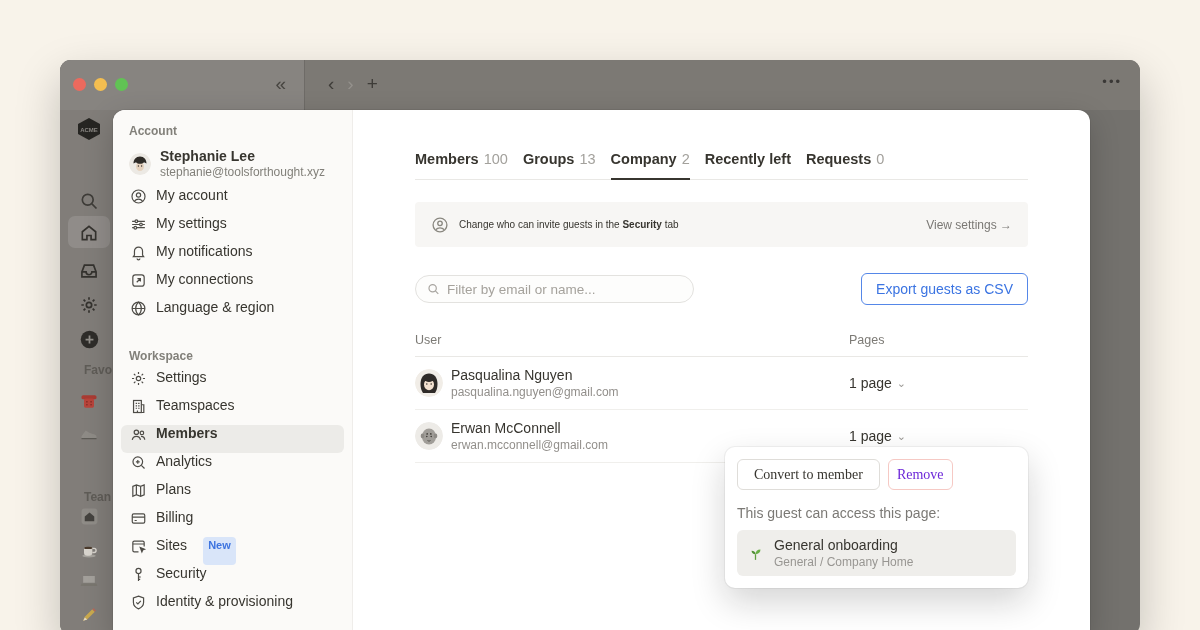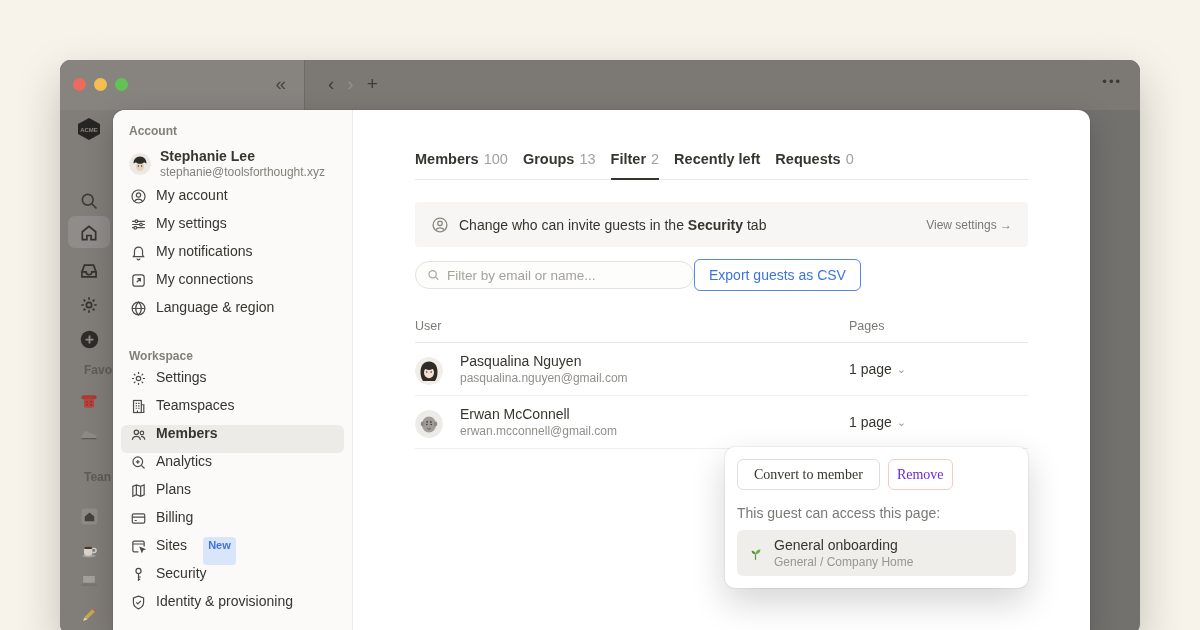--- a/index.html
+++ b/index.html
@@ -51,39 +51,39 @@
   
   .main { position:absolute; left:240px; top:0; right:0; bottom:0; padding:0 62px; }
 
   .tabs { display:flex; gap:15px; margin-top:41px; border-bottom:1px solid #E9E8E5; }
   .tab { font-size:14.5px; font-weight:600; color:#37352F; padding-bottom:11px; display:flex; gap:5px; }
   .tab .count { color:#A3A19C; font-weight:500; }
   .tab.active { border-bottom:2px solid #37352F; margin-bottom:-1px; }
 
   .banner { margin-top:22px; height:45px; background:#F7F6F4; border-radius:4px; display:flex;
             align-items:center; padding:0 16px; gap:10px; }
-  .banner-text { font-size:14px; color:#37352F; }
+  .banner-text { font-size:10px; color:#37352F; }
   .banner-text b { font-weight:700; }
   .banner-action { margin-left:auto; font-size:12px; color:#7A7874; }
 
-  .controls { margin-top:12px; display:flex; align-items:center; }
+  .controls { margin-top:26px; display:flex; align-items:center; justify-content:space-between; }
   .filter { width:279px; height:28px; border:1px solid #E3E2DF; border-radius:14px; background:#FDFDFC;
             display:flex; align-items:center; gap:7px; padding:0 11px; }
   .filter input { border:none; outline:none; background:transparent; font-family:"Liberation Sans",sans-serif;
                   font-size:13.5px; color:#37352F; width:100%; }
   .filter input::placeholder { color:#A5A29C; }
   .export-btn { height:32px; padding:0 14px; border:1px solid #5587E8; border-radius:6px; background:#fff;
                 color:#3B74E2; font-size:14px; font-family:"Liberation Sans",sans-serif; cursor:pointer; }
 
   .thead { display:flex; margin-top:28px; padding-bottom:9px; border-bottom:1px solid #E9E8E5;
            font-size:12.5px; color:#7C7A75; }
   .col-user { width:434px; }
   .col-pages { flex:1; }
   .trow { display:flex; align-items:center; height:53px; border-bottom:1px solid #F0EFEC; }
-  .user-cell { width:434px; display:flex; align-items:flex-end; gap:17px; }
+  .user-cell { width:434px; display:flex; align-items:center; gap:8px; }
   .u-name { font-size:14px; font-weight:500; color:#37352F; line-height:17px; }
   .u-email { font-size:12px; color:#928F8B; line-height:14px; margin-top:1px; }
   .pages-cell { flex:1; display:flex; align-items:center; gap:5px; font-size:14px; color:#37352F; }
   .chev { color:#9B9995; font-size:11px; }
 
   
   .popover { position:absolute; left:612px; top:337px; width:303px; background:#FFFFFF; border-radius:10px;
              box-shadow:0 0 0 1px rgba(15,15,15,.05), 0 14px 34px rgba(15,15,15,.18); padding:12px; z-index:5; }
   .pop-btns { display:flex; gap:8px; }
   .btn { height:31px; border-radius:6px; background:#fff; font-size:14px; font-family:Liberation Serif, serif; cursor:pointer; }
@@ -166,21 +166,21 @@
             <circle cx="9.5" cy="16.5" r="1" fill="#7E2B25"></circle>
             <circle cx="14.5" cy="16.5" r="1" fill="#7E2B25"></circle>
           </svg>
       </span>
       <span class="strip-item" style="top:310px">
         <svg width="20" height="20" viewBox="0 0 24 24">
             <path d="M3 16l5-7 5 3c3 1 8 2 8 4v2H3z" fill="#8E8B86"></path>
             <path d="M3 18h18v1.5H3z" fill="#5D5B56"></path>
           </svg>
       </span>
-      <span class="strip-label" style="top:360px">Tean</span>
+      <span class="strip-label" style="top:380px">Tean</span>
       <span class="strip-item" style="top:393px">
         <svg width="19" height="19" viewBox="0 0 24 24">
             <rect x="2" y="2" width="20" height="20" rx="4" fill="#8F8C87"></rect>
             <path d="M6 12l6-5 6 5v6H6z" fill="#44423E"></path>
           </svg>
       </span>
       <span class="strip-item" style="top:427px">
         <svg width="20" height="20" viewBox="0 0 24 24">
             <ellipse cx="12" cy="19" rx="8" ry="2" fill="#A5A29C"></ellipse>
             <path d="M6 9h10v6a4 4 0 0 1-4 4h-2a4 4 0 0 1-4-4z" fill="#D8D4CD"></path>
@@ -367,21 +367,21 @@
       <div class="tabs">
         <div class="tab">
           <span>Members</span>
           <span class="count">100</span>
         </div>
         <div class="tab">
           <span>Groups</span>
           <span class="count">13</span>
         </div>
         <div class="tab active">
-          <span>Filter</span>
+          <span>Company</span>
           <span class="count">2</span>
         </div>
         <div class="tab">
           <span>Recently left</span>
         </div>
         <div class="tab">
           <span>Requests</span>
           <span class="count">0</span>
         </div>
       </div>

